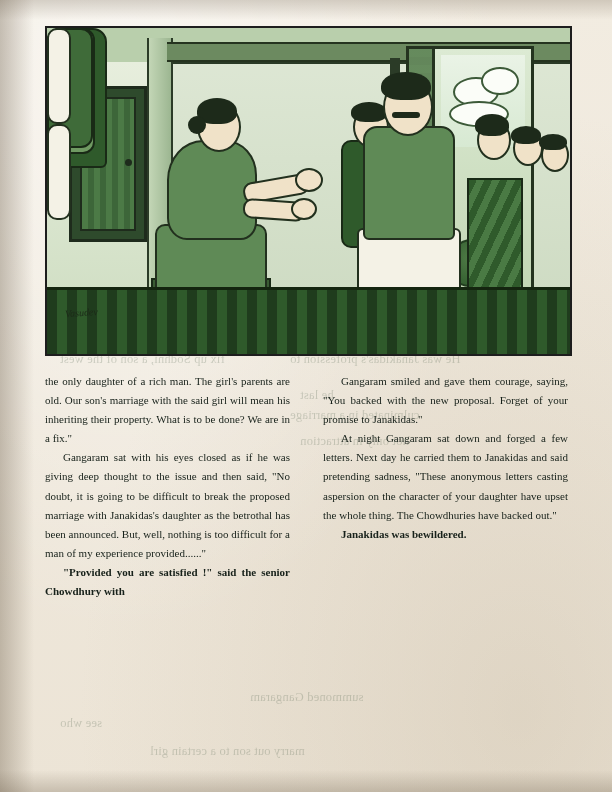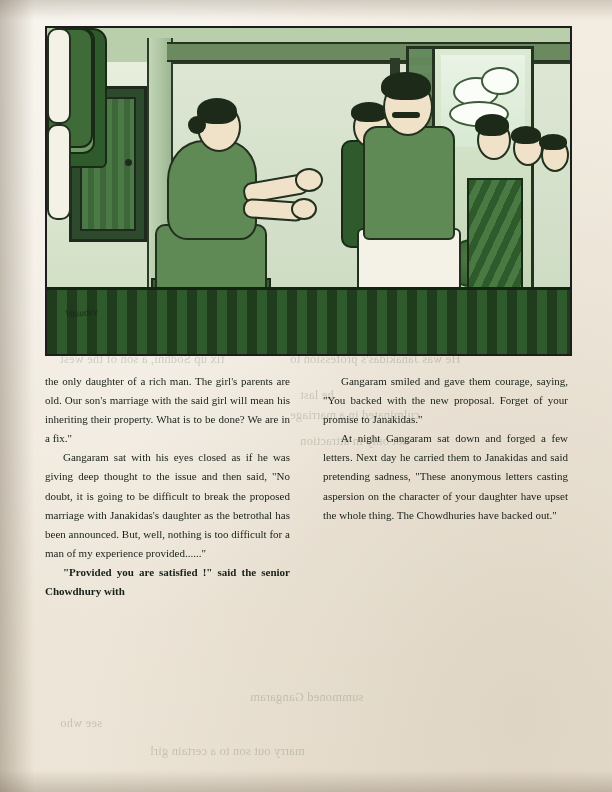--- a/index.html
+++ b/index.html
@@ -367,20 +367,21 @@
 
   <div class="text-area">
     <div class="col left">
       <p>the only daughter of a rich man. The girl's parents are old. Our son's marriage with the said girl will mean his inheriting their property. What is to be done?  We are in a fix."</p>
       <p class="indent">Gangaram sat with his eyes closed as if he was giving deep thought to the issue and then said, "No doubt, it is going to be difficult to break the proposed marriage with Janakidas's daughter as the betrothal has been announced.  But, well, nothing is too difficult for a man of my experience provided......"</p>
       <p class="indent bold">"Provided you are satisfied !" said the senior Chowdhury with</p>
     </div>
     <div class="col right">
       <p class="indent">Gangaram smiled and gave them courage, saying, "You backed with the new proposal. Forget of your promise to Janakidas."</p>
       <p class="indent">At night Gangaram sat down and forged a few letters.  Next day he carried them to Janakidas and said pretending sadness, "These anonymous letters casting aspersion on the character of your daughter have upset the whole thing.  The Chowdhuries have backed out."</p>
+      <p class="indent bold">Janakidas was bewildered.</p>
     </div>
   </div>
 
 
   <div class="edge-shadow-left"></div>
   <div class="edge-shadow-top"></div>
   <div class="edge-shadow-bottom"></div>
 </div>
 
 </body></html>

